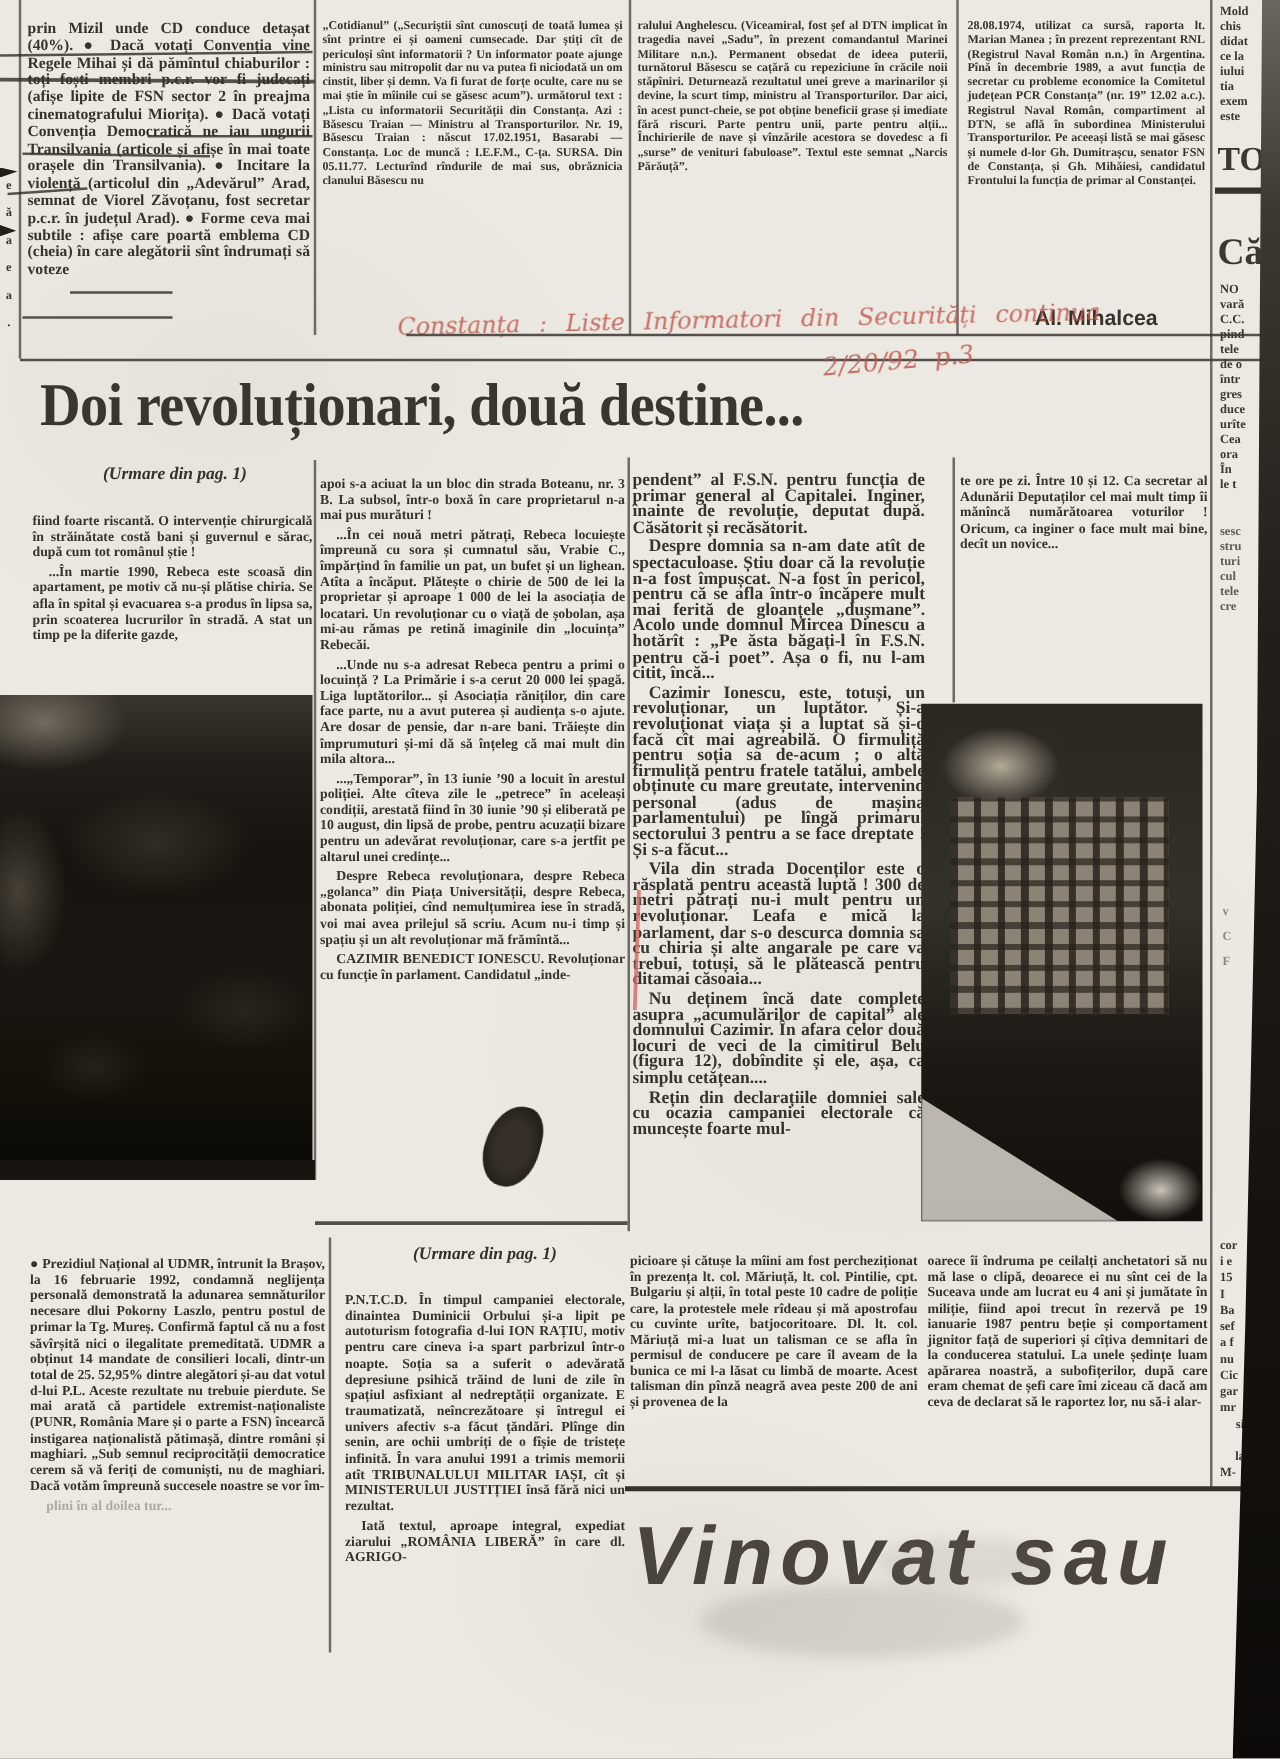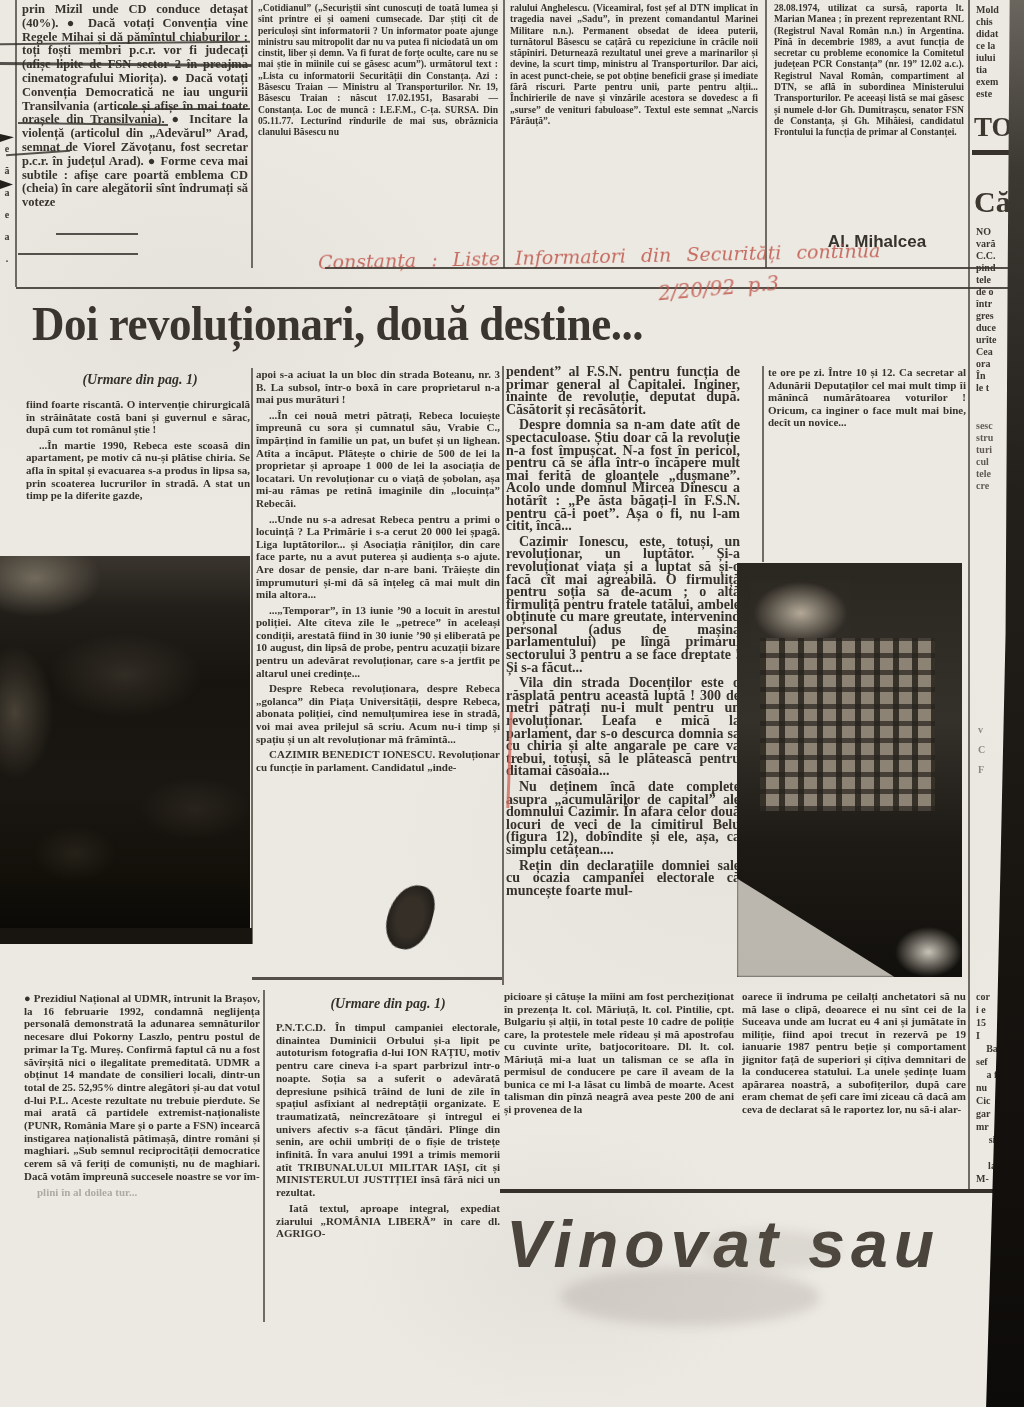--- a/index.html
+++ b/index.html
@@ -8,21 +8,21 @@
     background:
       radial-gradient(420px 300px at 18% 22%, rgba(120,114,104,.06), transparent 70%),
       radial-gradient(500px 380px at 70% 60%, rgba(120,114,104,.05), transparent 70%),
       radial-gradient(300px 200px at 55% 90%, rgba(110,104,94,.07), transparent 70%),
       #ece9e3;
     font-family:"Liberation Serif", serif;
   }
   .abs{position:absolute;}
   .col{
     position:absolute;font-family:"Liberation Serif",serif;font-weight:700;
-    color:#37332c;text-align:justify;filter:blur(.25px);
+    color:#37332c;text-align:justify;filter:blur(.25px);margin-top:13px;
   }
   .col p{margin:0 0 3px 0;text-indent:13px;}
   .col p:first-child{text-indent:0;}
   .vrule{position:absolute;width:2px;background:#45413a;opacity:.75;}
   .hrule{position:absolute;height:2px;background:#39352e;opacity:.85;}
   .penline{position:absolute;height:2px;background:#2e2b25;opacity:.8;}
   .bignews{
     font-family:"Liberation Serif",serif;font-weight:700;color:#3a352e;
     letter-spacing:-.5px;white-space:nowrap;transform:scaleY(1.08);
     transform-origin:left top;filter:blur(.3px);
@@ -199,23 +199,23 @@
     </div>
 
   <div class="col" style="left:504px;top:990px;width:230px;font-size:11px;line-height:12.5px;">picioare și cătușe la mîini am fost percheziționat în prezența lt. col. Măriuță, lt. col. Pintilie, cpt. Bulgariu și alții, în total peste 10 cadre de poliție care, la protestele mele rîdeau și mă apostrofau cu cuvinte urîte, batjocoritoare. Dl. lt. col. Măriuță mi-a luat un talisman ce se afla în permisul de conducere pe care îl aveam de la bunica ce mi l-a lăsat cu limbă de moarte. Acest talisman din pînză neagră avea peste 200 de ani și provenea de la</div>
   <div class="col" style="left:742px;top:990px;width:224px;font-size:11px;line-height:12.5px;">oarece îi îndruma pe ceilalți anchetatori să nu mă lase o clipă, deoarece ei nu sînt cei de la Suceava unde am lucrat eu 4 ani și jumătate în miliție, fiind apoi trecut în rezervă pe 19 ianuarie 1987 pentru beție și comportament jignitor față de superiori și cîțiva demnitari de la conducerea statului. La unele ședințe luam apărarea noastră, a subofițerilor, după care eram chemat de șefi care îmi ziceau că dacă am ceva de declarat să le raportez lor, nu să-i alar-</div>
 
   <div class="edge" style="left:976px;top:990px;width:32px;">
       <p style="line-height:13px;">cor</p>
       <p style="line-height:13px;">i e</p>
       <p style="line-height:13px;">15</p>
       <p style="line-height:13px;">I</p>
-      <p style="line-height:13px;text-align:center;">Ba</p>
+      <p style="line-height:13px;">Ba</p>
       <p style="line-height:13px;">sef</p>
-      <p style="line-height:13px;text-align:center;">a f</p>
+      <p style="line-height:13px;">a f</p>
       <p style="line-height:13px;">nu</p>
       <p style="line-height:13px;">Cic</p>
       <p style="line-height:13px;">gar</p>
       <p style="line-height:13px;">mr</p>
       <p style="line-height:13px;text-align:center;">si</p>
       <p style="line-height:13px;margin-left:44px;">cu</p>
       <p style="line-height:13px;text-align:center;">la</p>
       <p style="line-height:13px;">M-</p>
     </div>
 

